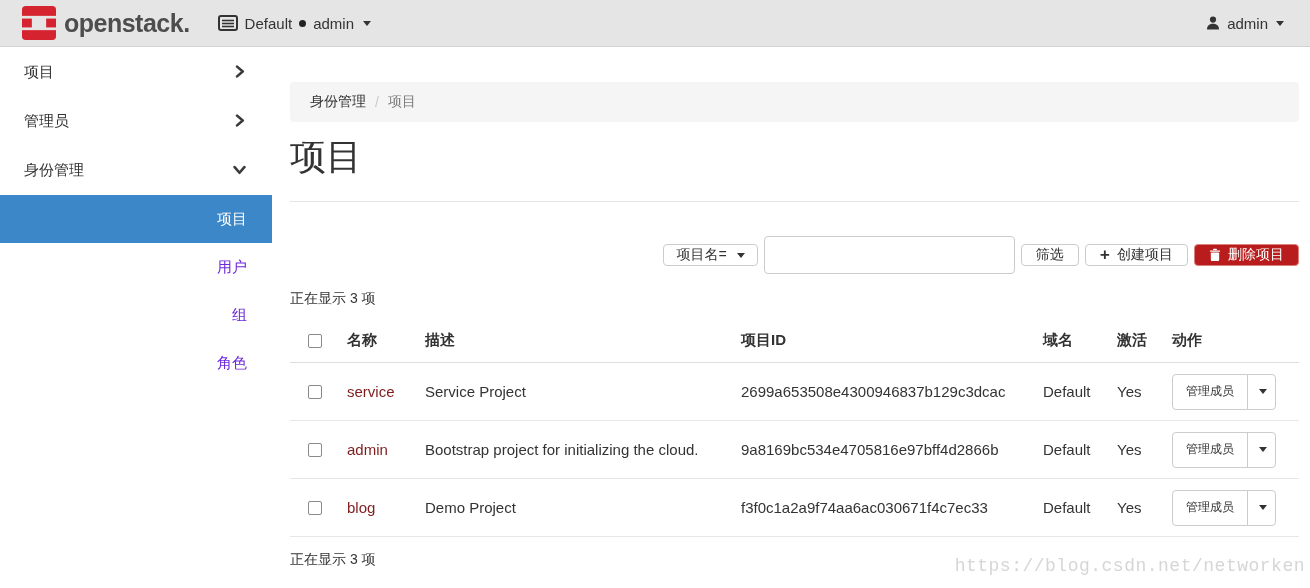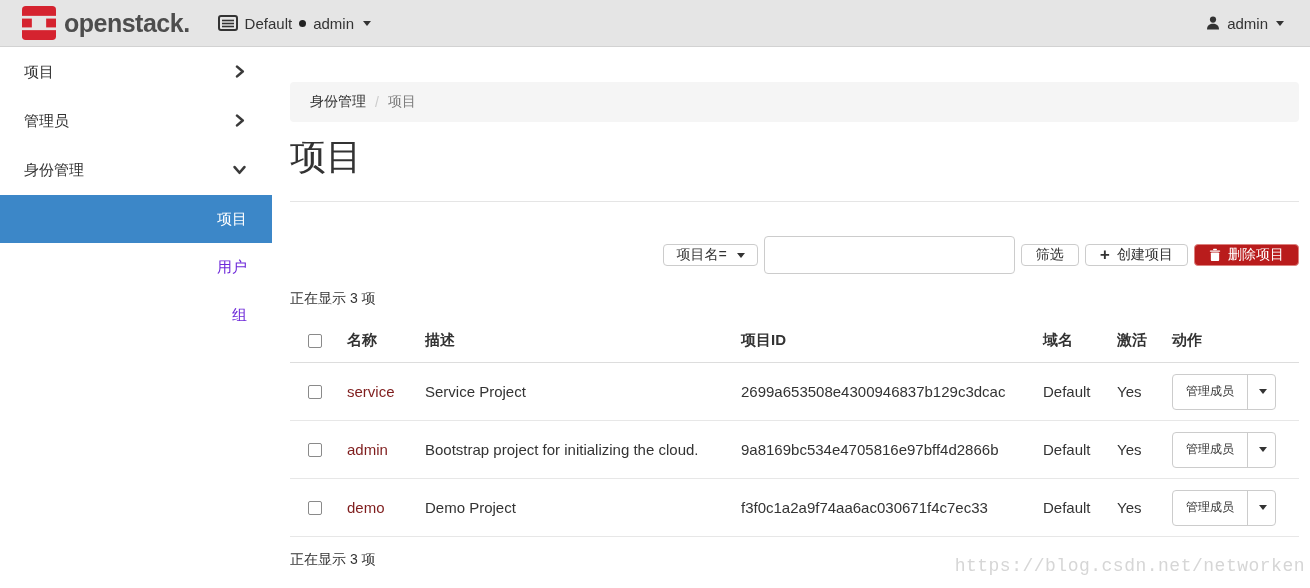--- a/index.html
+++ b/index.html
@@ -141,20 +141,23 @@
 
   <div class="side-sub active">
     <span>项目</span>
   </div>
   <div class="side-sub">
     <span>用户</span>
   </div>
   <div class="side-sub">
     <span>组</span>
   </div>
+  <div class="side-sub">
+    <span>角色</span>
+  </div>
 </nav>
 
 <main class="main">
 
   <div class="breadcrumb">
     <span>身份管理</span>
     <span class="sep">/</span>
     <span class="current">项目</span>
   </div>
 
@@ -245,21 +248,21 @@
             <span class="split-caret">
                 <span class="caret"></span>
               </span>
           </span>
         </td>
       </tr>
       <tr>
         <td class="c-check">
             <input type="checkbox" class="cb" style="">
           </td>
-        <td><a class="row-link">demo</a></td>
+        <td><a class="row-link">blog</a></td>
         <td>Demo Project</td>
         <td>f3f0c1a2a9f74aa6ac030671f4c7ec33</td>
         <td>Default</td>
         <td>Yes</td>
         <td>
           <span class="split-btn">
             <span class="split-main">管理成员</span>
             <span class="split-caret">
                 <span class="caret"></span>
               </span>

